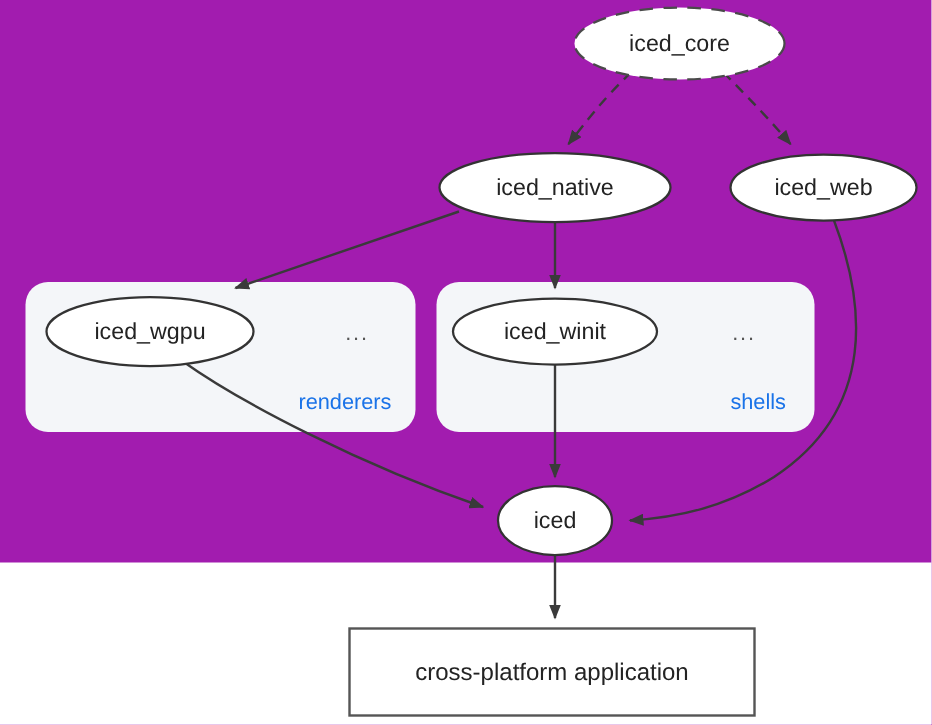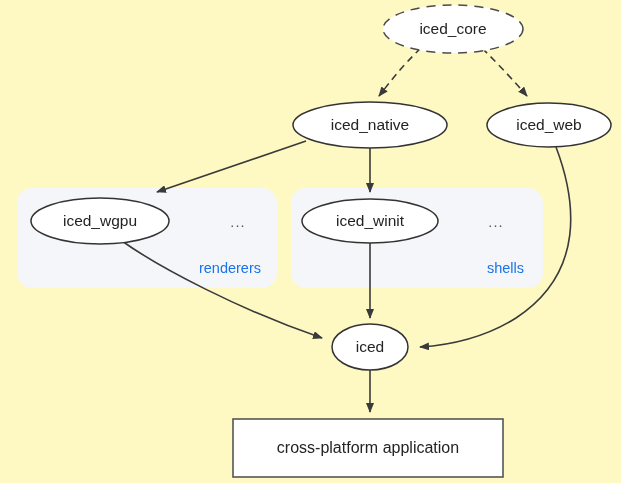--- a/index.html
+++ b/index.html
@@ -9,22 +9,22 @@
   }
   body {
     width: 621px;
     height: 483px;
     overflow: hidden;
     font-family: "Liberation Sans", sans-serif;
   }
   #diagram-root {
     position: relative;
     width: 621px;
-    height: 483px;
-    background: #fef9c3;
+    height: 375px;
+    background: #a21caf;
   }
   #diagram-svg {
     position: absolute;
     top: 0;
     left: 0;
     width: 621px;
     height: 483px;
     display: block;
   }
   .node-label {

